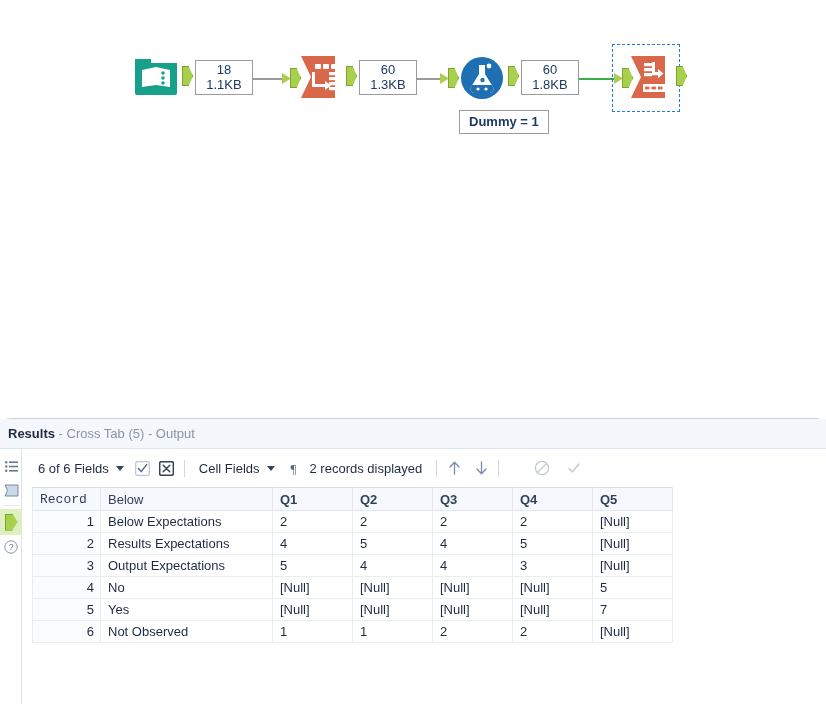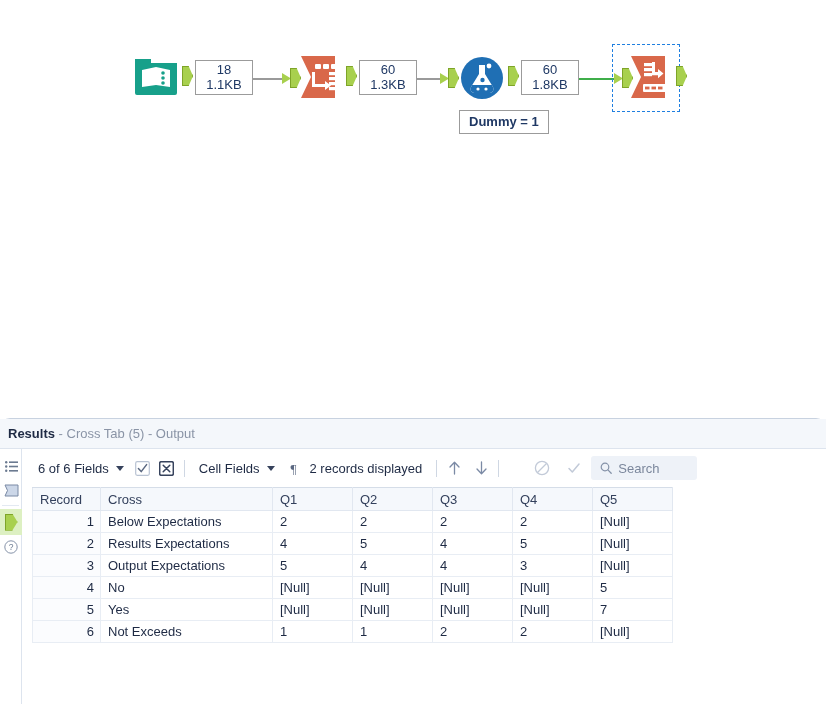--- a/index.html
+++ b/index.html
@@ -205,23 +205,23 @@
     white-space: nowrap;
     overflow: hidden;
   }
   td.rec {
     text-align: right;
     padding: 0 6px 0 0;
     background: #fbfcfe;
   }
   th.rec { padding-left: 7px; }
 
-  .col-rec   { width: 68px; }
+  .col-rec   { width: 68px; font-family: Liberation Mono, monospace; }
   .col-value { width: 172px; }
-  .col-q     { width: 80px; }
+  .col-q     { width: 80px; font-weight: bold; }
 </style>
 </head>
 <body>
 
 <div id="canvas">
 
   <div class="node" style="left:133px; top:53px;">
     <svg class="icon-box" viewBox="0 0 46 46">
       <path d="M2 6 h16 v4 h26 v30 a2 2 0 0 1 -2 2 H4 a2 2 0 0 1 -2 -2 Z" fill="#17a08a"></path>
       <path d="M23 14 L9 17 v17 l14 -2 Z" fill="#ffffff"></path>
@@ -404,35 +404,28 @@
             <circle cx="8" cy="8" r="6.6" fill="none" stroke="#c2cad8" stroke-width="1.3"></circle>
             <path d="M3.5 12.5 L12.5 3.5" stroke="#c2cad8" stroke-width="1.3"></path>
           </svg>
         </div>
         <div class="tb-icon ok" style="margin-left:14px;">
           <svg width="16" height="16" viewBox="0 0 16 16">
             <path d="M3 8.6 L6.3 12 L13 4" fill="none" stroke="#c2cad8" stroke-width="1.5" stroke-linecap="round" stroke-linejoin="round"></path>
           </svg>
         </div>
 
-        <div id="search">
-          <svg width="12" height="12" viewBox="0 0 12 12">
-            <circle cx="5" cy="5" r="3.8" fill="none" stroke="#8592a8" stroke-width="1.2"></circle>
-            <path d="M7.9 7.9 L11.2 11.2" stroke="#8592a8" stroke-width="1.3" stroke-linecap="round"></path>
-          </svg>
-          <span>Search</span>
-        </div>
       </div>
 
       <div id="tablewrap">
         <table>
           <thead>
             <tr>
               <th class="rec col-rec">Record</th>
-              <th class="col-value">Cross</th>
+              <th class="col-value">Below</th>
               <th class="col-q">Q1</th>
               <th class="col-q">Q2</th>
               <th class="col-q">Q3</th>
               <th class="col-q">Q4</th>
               <th class="col-q">Q5</th>
             </tr>
           </thead>
           <tbody>
             <tr>
               <td class="rec">1</td>
@@ -474,21 +467,21 @@
               <td class="rec">5</td>
               <td>Yes</td>
               <td>[Null]</td>
               <td>[Null]</td>
               <td>[Null]</td>
               <td>[Null]</td>
               <td>7</td>
             </tr>
             <tr>
               <td class="rec">6</td>
-              <td>Not Exceeds</td>
+              <td>Not Observed</td>
               <td>1</td>
               <td>1</td>
               <td>2</td>
               <td>2</td>
               <td>[Null]</td>
             </tr>
           </tbody>
         </table>
       </div>
 

